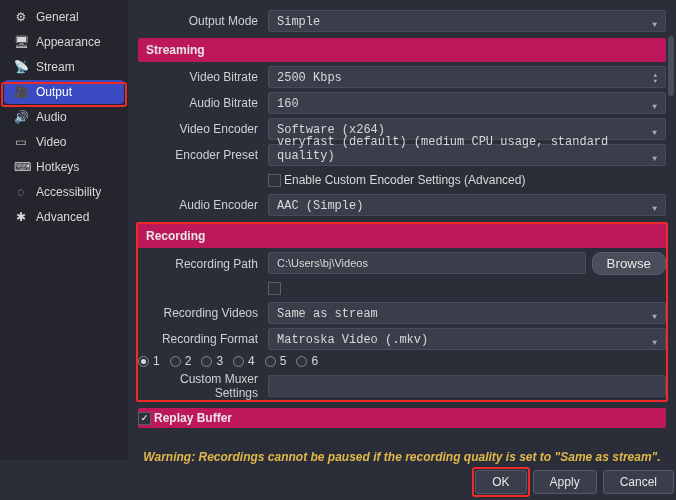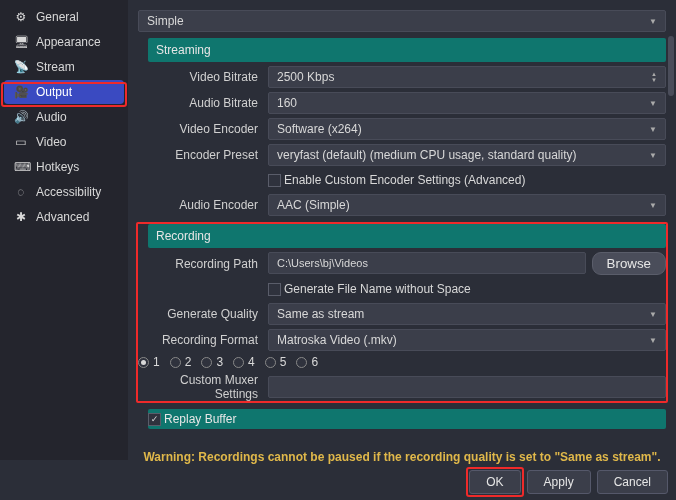--- a/index.html
+++ b/index.html
@@ -49,30 +49,30 @@
 .select, .text-input {
   background: #3b3e4a;
   border: 1px solid #484b58;
   color: #d8d8d8;
   width: 100%;
   height: 22px;
   padding: 2px 8px;
   border-radius: 2px;
   position: relative;
 }
-.select { display: flex; align-items: center; justify-content: space-between; cursor: pointer; }
+.select { display: flex; align-items: flex-end; justify-content: space-between; cursor: pointer; font-family: Liberation Mono, monospace; }
 .caret { font-size: 8px; color: #aaa; }
 .spinner { display: flex; flex-direction: column; gap: 0; margin-left: 4px; }
 .spinner span { font-size: 6px; line-height: 6px; color: #aaa; cursor: pointer; }
 .section-hdr {
-  background: #0f766e;
+  background: #be185d;
   color: #e6e6e6;
-  font-weight: 400;
+  font-weight: 700;
   padding: 5px 8px;
-  margin: 6px 0 4px 10px;
+  margin: 6px 0 4px 0;
   border-radius: 2px;
 }
 .checkbox-row { display: flex; align-items: center; gap: 3px; padding: 3px 0; }
 .chk {
   width: 13px; height: 13px;
   border: 1px solid #5a5d6a;
   background: #2f323d;
   display: inline-flex; align-items: center; justify-content: center;
   font-size: 9px; color: #d8d8d8;
   cursor: pointer;
@@ -102,25 +102,25 @@
   width: 6px; height: 60px;
   background: #4a4d5a;
   border-radius: 3px;
 }
 .warning {
   color: #e0b84a;
   text-align: center;
   font-weight: 600;
   font-size: 12px;
   position: absolute;
-  left: 138px; right: 10px; top: 450px;
+  left: 138px; right: 10px; top: 450px; font-style: italic;
 }
 .footer {
   position: absolute;
-  right: 8px; bottom: 6px;
+  right: 2px; bottom: 6px;
   display: flex; gap: 6px;
 }
 .footer button {
   background: #3b3e4a;
   border: 1px solid #55586a;
   color: #e6e6e6;
   padding: 4px 16px;
   border-radius: 3px;
   cursor: pointer;
   font-size: 12px;
@@ -172,20 +172,21 @@
     </div>
     <div class="side-item">
       <span class="icon">✱</span>
       <span>Advanced</span>
     </div>
   </div>
   <div class="sidebar-ring"></div>
 
   <div class="content">
     <div class="row">
+      <div class="label">Output Mode</div>
       <div class="field">
         <div class="select">
           <span>Simple</span>
           <span class="caret">▼</span>
         </div>
       </div>
     </div>
 
     <div class="section-hdr">Streaming</div>
 
@@ -258,26 +259,25 @@
         <div class="field" style="display:flex">
           <input class="text-input" value="C:\Users\bj\Videos" style="">
           <button class="browse-btn">Browse</button>
         </div>
       </div>
 
       <div class="row">
         <div class="label"></div>
         <div class="field checkbox-row">
           <span class="chk"></span>
-          <span>Generate File Name without Space</span>
-        </div>
-      </div>
-
-      <div class="row">
-        <div class="label">Generate Quality</div>
+        </div>
+      </div>
+
+      <div class="row">
+        <div class="label">Recording Videos</div>
         <div class="field">
           <div class="select">
             <span>Same as stream</span>
             <span class="caret">▼</span>
           </div>
         </div>
       </div>
 
       <div class="row">
         <div class="label">Recording Format</div>

